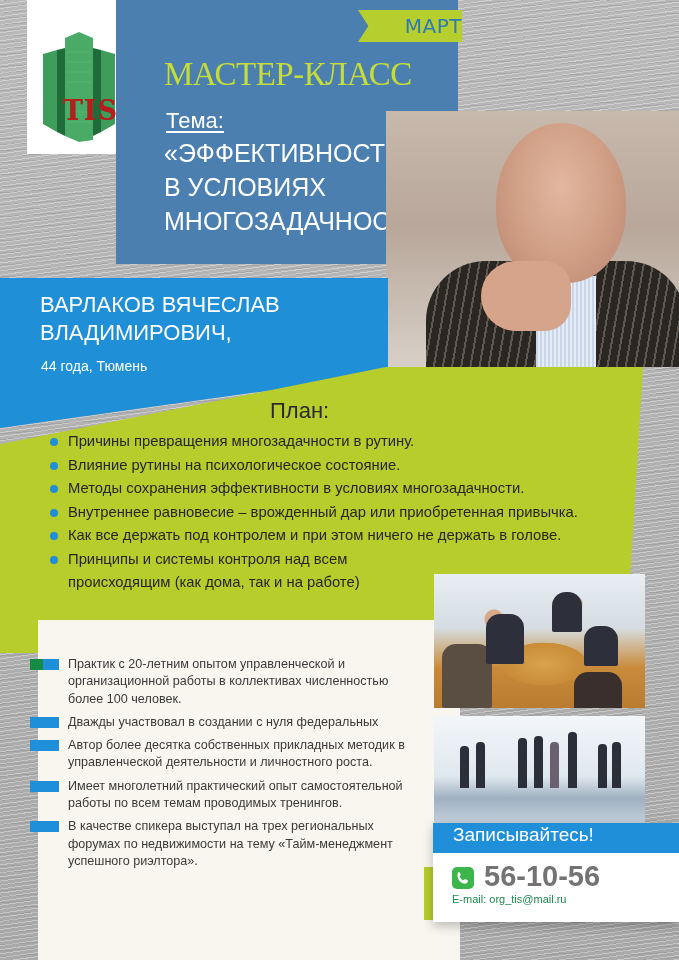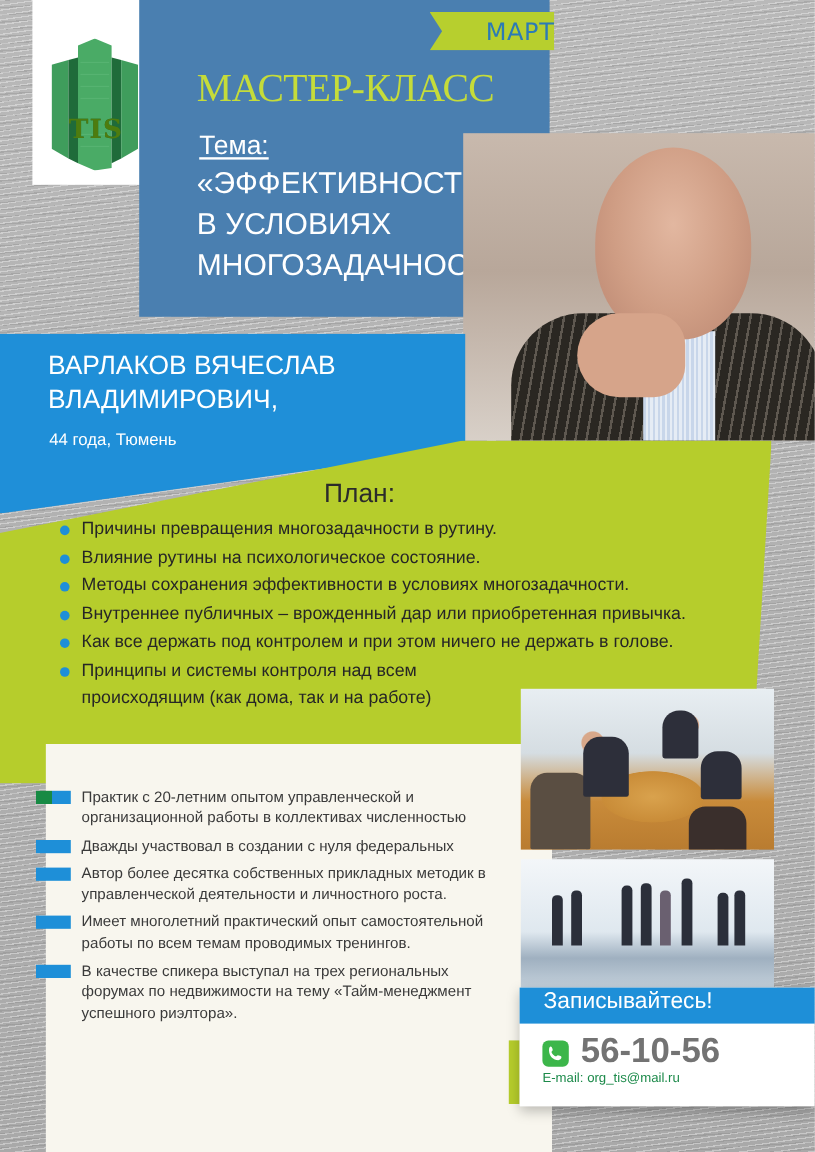--- a/index.html
+++ b/index.html
@@ -14,23 +14,23 @@
     }
     .abs { position: absolute; }
 
     
     .logo-card {
       left: 27px; top: 0; width: 113px; height: 154px;
       background: #ffffff;
     }
     .logo-building { left: 16px; top: 32px; width: 72px; height: 110px; }
     .logo-tis {
-      left: 15px; top: 95px; width: 76px; text-align: center;
-      font-family: "DejaVu Serif", serif; font-weight: bold; font-size: 22px;
-      color: #4d7c0f; letter-spacing: 1px;
+      left: 15px; top: 95px; width: 76px; text-align: right;
+      font-family: "DejaVu Serif", serif; font-weight: bold; font-size: 27px;
+      color: #b91c1c; letter-spacing: 1px;
       text-shadow: 0 0 0 #1f6b3a;
     }
     .logo-vertical {
       left: 92px; top: 40px; height: 100px; width: 12px;
       writing-mode: vertical-rl; transform: rotate(180deg);
       font-family: "DejaVu Serif", serif; font-size: 7.5px; color: #2b5d3a;
       text-align: center;
     }
 
     
@@ -255,39 +255,40 @@
   <li class="plan-item">
     <span class="plan-bullet"></span>
     <span>Влияние рутины на психологическое состояние.</span>
   </li>
   <li class="plan-item">
     <span class="plan-bullet"></span>
     <span>Методы сохранения эффективности в условиях многозадачности.</span>
   </li>
   <li class="plan-item">
     <span class="plan-bullet"></span>
-    <span>Внутреннее публичных – врожденный дар или приобретенная привычка.</span>
+    <span>Внутреннее равновесие – врожденный дар или приобретенная привычка.</span>
   </li>
   <li class="plan-item">
     <span class="plan-bullet"></span>
     <span>Как все держать под контролем и при этом ничего не держать в голове.</span>
   </li>
   <li class="plan-item">
     <span class="plan-bullet"></span>
     <span style="display:block">Принципы и системы контроля над всем</span>
     <span style="display:block">происходящим (как дома, так и на работе)</span>
   </li>
 </ul>
 
 <div class="abs bio-panel"></div>
 <ul class="abs bio-list">
   <li class="bio-item">
     <span class="bio-marker first"></span>
     <span style="display:block">Практик с 20-летним опытом управленческой и</span>
     <span style="display:block">организационной работы в коллективах численностью</span>
+    <span style="display:block">более 100 человек.</span>
   </li>
   <li class="bio-item">
     <span class="bio-marker"></span>
     <span style="display:block">Дважды участвовал в создании с нуля федеральных</span>
   </li>
   <li class="bio-item">
     <span class="bio-marker"></span>
     <span style="display:block">Автор более десятка собственных прикладных методик в</span>
     <span style="display:block">управленческой деятельности и личностного роста.</span>
   </li>

